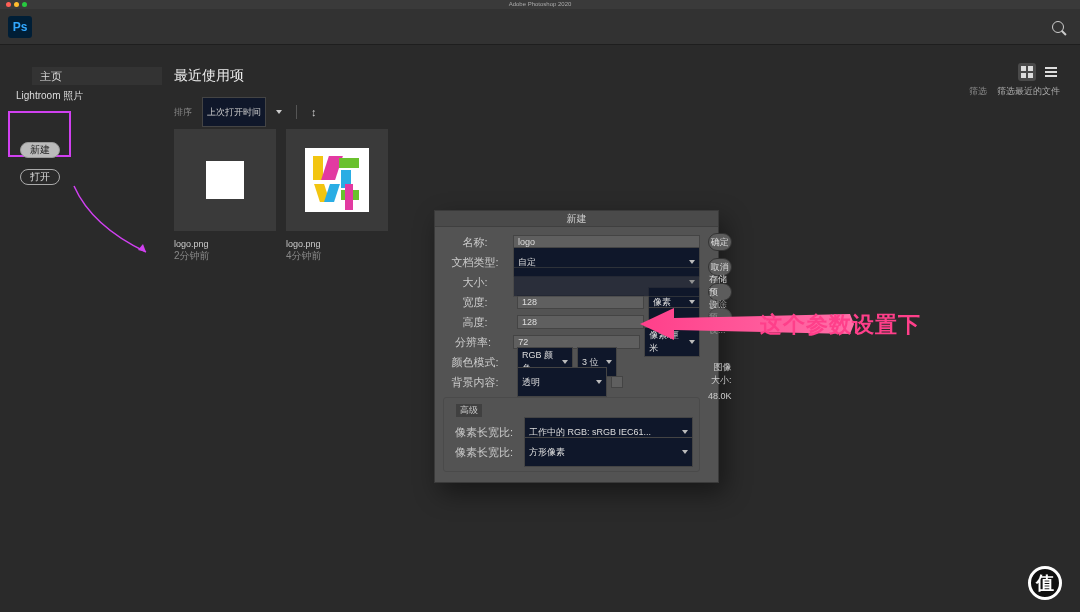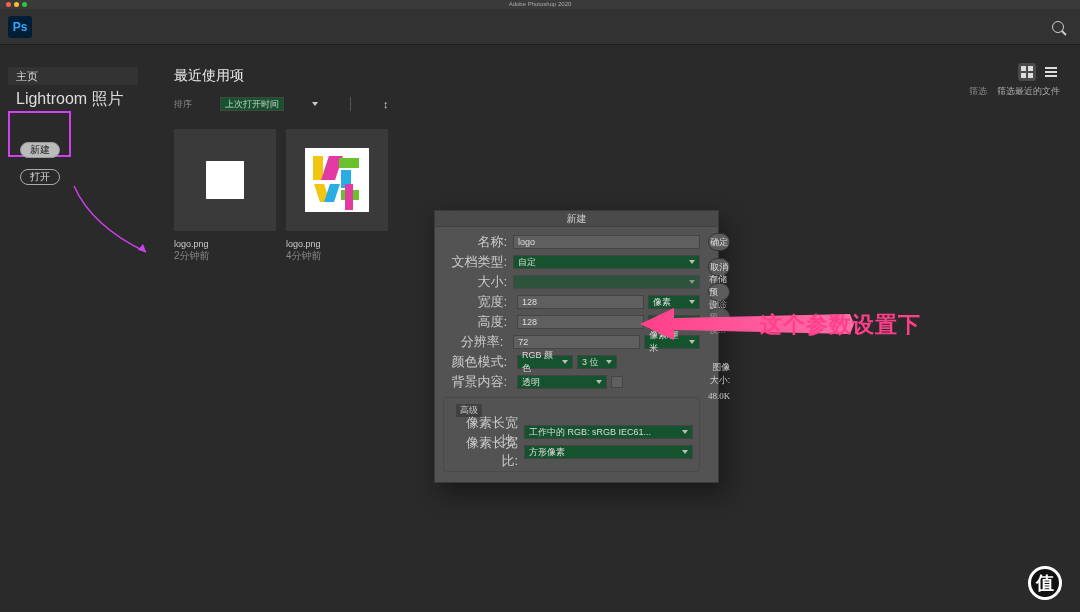--- a/index.html
+++ b/index.html
@@ -12,33 +12,33 @@
 
   .appbar { position:absolute; left:0; right:0; top:9px; height:36px; background:#323232; border-bottom:1px solid #1e1e1e; }
   .ps-logo { position:absolute; left:8px; top:7px; width:24px; height:22px; background:#001e36; color:#31a8ff; font-weight:bold; font-size:12px; display:flex; align-items:center; justify-content:center; border-radius:3px; }
   .search { position:absolute; right:12px; top:12px; width:16px; height:16px; }
   .search::before{ content:""; position:absolute; width:10px; height:10px; border:1.5px solid #ccc; border-radius:50%; left:0; top:0;}
   .search::after{ content:""; position:absolute; width:6px; height:1.5px; background:#ccc; transform:rotate(45deg); left:9px; top:11px;}
 
   
   .home { position:absolute; left:0; right:0; top:45px; bottom:0; background:#2a2a2a; }
   .left-col { position:absolute; left:8px; top:22px; width:155px; }
-  .home-btn { width:130px; height:18px; background:#333; color:#ddd; font-size:11px; padding-left:8px; display:flex; align-items:center; border:none; text-align:left;}
-  .lr-link { margin-top:4px; padding-left:8px; color:#ddd; font-size:16px;}
+  .home-btn { width:130px; height:18px; background:#333; color:#ddd; font-size:11px; padding-left:8px; display:flex; align-items:center; border:none; text-align:left;margin-left:24px;}
+  .lr-link { margin-top:4px; padding-left:8px; color:#ddd; font-size:10px;}
   .hl-box { position:absolute; left:0; top:44px; width:63px; height:46px; border:2px solid #d040f0; }
   .pillbtn { display:flex; align-items:center; justify-content:center; border-radius:11px; font-size:10px; width:40px; height:16px; cursor:pointer; }
   .new-btn { position:absolute; left:12px; top:75px; background:#bbb; color:#222; border:1px solid #999;}
   .open-btn { position:absolute; left:12px; top:102px; background:transparent; color:#ddd; border:1px solid #aaa;}
 
   
   .ann1-line { position:absolute; left:62px; top:115px; width:80px; height:80px; pointer-events:none; }
 
   .content { position:absolute; left:174px; right:20px; top:22px; }
   .content h2 { color:#eee; font-size:14px; font-weight:500; }
-  .sortrow { margin-top:12px; font-size:9px; color:#888; display:flex; align-items:center; gap:28px;}
+  .sortrow { margin-top:12px; font-size:9px; color:#888; display:flex; align-items:center; gap:10px;}
   .sortrow .sel { color:#ccc; }
   .sortrow .chev { width:0; height:0; border-left:3px solid transparent;border-right:3px solid transparent;border-top:4px solid #ccc;}
   .sortrow .divider{ width:1px; height:14px; background:#555; margin:0 4px;}
   .sortrow .ud { color:#ccc; font-size:11px;}
   .toprow-right { position:absolute; right:20px; top:40px; display:flex; align-items:center; gap:10px; font-size:9px; color:#888;}
   .view-toggle { position:absolute; right:20px; top:18px; display:flex; gap:6px; }
   .vt { width:18px; height:18px; display:flex; align-items:center; justify-content:center; border-radius:3px;}
   .vt.active{ background:#4a4a4a;}
   .vt svg{ width:14px; height:14px; }
 
@@ -60,26 +60,26 @@
 
   
   .dlg { position:absolute; left:434px; top:210px; width:285px; background:#535353; border:1px solid #3a3a3a; box-shadow: 6px 10px 24px rgba(0,0,0,.45); font-size:10px; color:#ddd; }
   .dlg-title { height:16px; background:#4a4a4a; text-align:center; font-size:10px; color:#ccc; line-height:16px; border-bottom:1px solid #3f3f3f;}
   .dlg-body { display:flex; padding:6px 8px 10px 8px; gap:8px;}
   .dlg-left { flex:1; }
   .dlg-right { width:62px; display:flex; flex-direction:column; gap:7px; }
   .dbtn { height:18px; border:1px solid #333; border-radius:10px; background:#5c5c5c; color:#ddd; font-size:9px; display:flex; align-items:center; justify-content:center; cursor:pointer;}
   .dbtn.disabled{ color:#888; background:#545454; border-color:#444;}
   .imgsz { margin-top:28px; text-align:right; font-size:9px; color:#ccc;}
-  .imgsz .v { display:block; margin-top:4px;font-family:Liberation Serif, serif;}
+  .imgsz .v { display:block; margin-top:4px;}
 
   .row { display:flex; align-items:center; height:18px; margin:0 0 2px 0; }
-  .lbl { width:70px; text-align:right; padding-right:6px; color:#ccc; font-size:13px;}
+  .lbl { width:70px; text-align:center; padding-right:6px; color:#ccc; font-size:11px;}
   .inp { flex:1; height:14px; background:#5f5f5f; border:1px solid #444; color:#ddd; font-size:9px; padding:0 4px; }
-  .sel { height:14px; background:#14532d; border:1px solid #444; color:#ddd; font-size:9px; padding:0 4px; display:flex; align-items:center; justify-content:space-between; min-width:46px;}
+  .sel { height:30px; background:#0f172a; border:1px solid #444; color:#ddd; font-size:9px; padding:0 4px; display:flex; align-items:center; justify-content:space-between; min-width:46px;}
   .sel .dd{ width:0;height:0;border-left:3px solid transparent;border-right:3px solid transparent;border-top:4px solid #bbb; margin-left:4px;}
   .minw52{min-width:52px;} .minw40{min-width:40px;} .wfull{flex:1;}
   .gap4 > * + *{ margin-left:4px; }
   .adv { border:1px solid #4a4a4a; border-radius:3px; margin-top:6px; padding:6px 6px 8px 6px;}
   .adv-title{ font-size:9px; color:#ccc; margin:-12px 0 6px 6px; background:#404040; display:inline-block; padding:0 4px;}
   .chk { width:12px; height:12px; border:1px solid #444; background:#5f5f5f; }
 
   
   .callout { position:absolute; left:760px; top:310px; color:#ff3f8a; font-size:22px; font-weight:600; letter-spacing:1px; }
   .arrow2 { position:absolute; left:640px; top:300px; pointer-events:none; }

